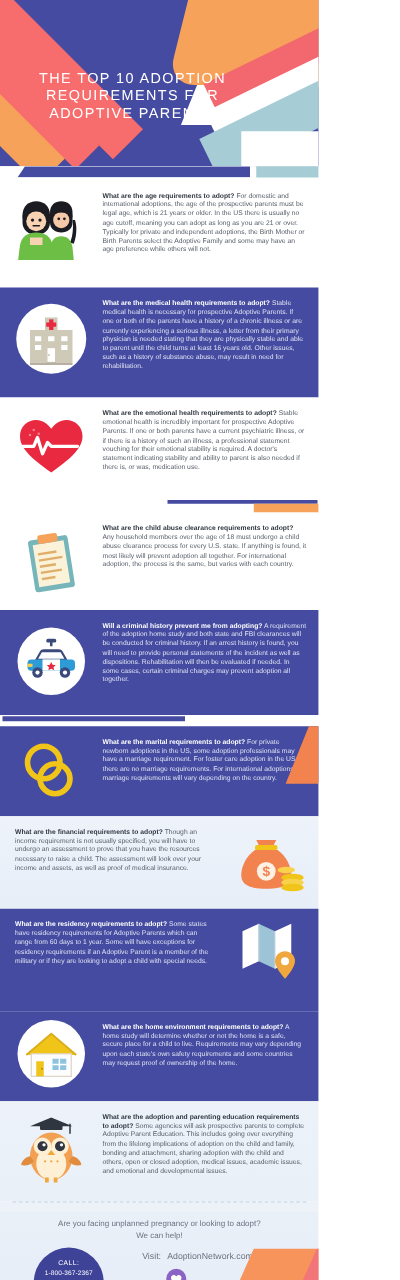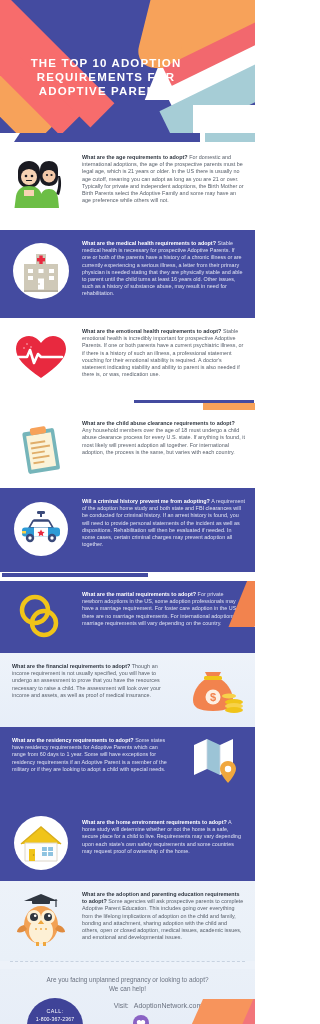--- a/index.html
+++ b/index.html
@@ -93,21 +93,21 @@
     width:62px; height:32px;
     background:#ffffff;
   }
   .title{
     position:absolute;
     left:16px; top:56px;
     width:180px;
     color:#ffffff;
     font-size:11.5px;
     line-height:14px;
-    font-weight:bold;
+    font-weight:normal;
     letter-spacing:1.15px;
     text-align:center;
     text-transform:uppercase;
     z-index:6;
   }
 
   
   .sep{
     position:relative;
     width:255px;

